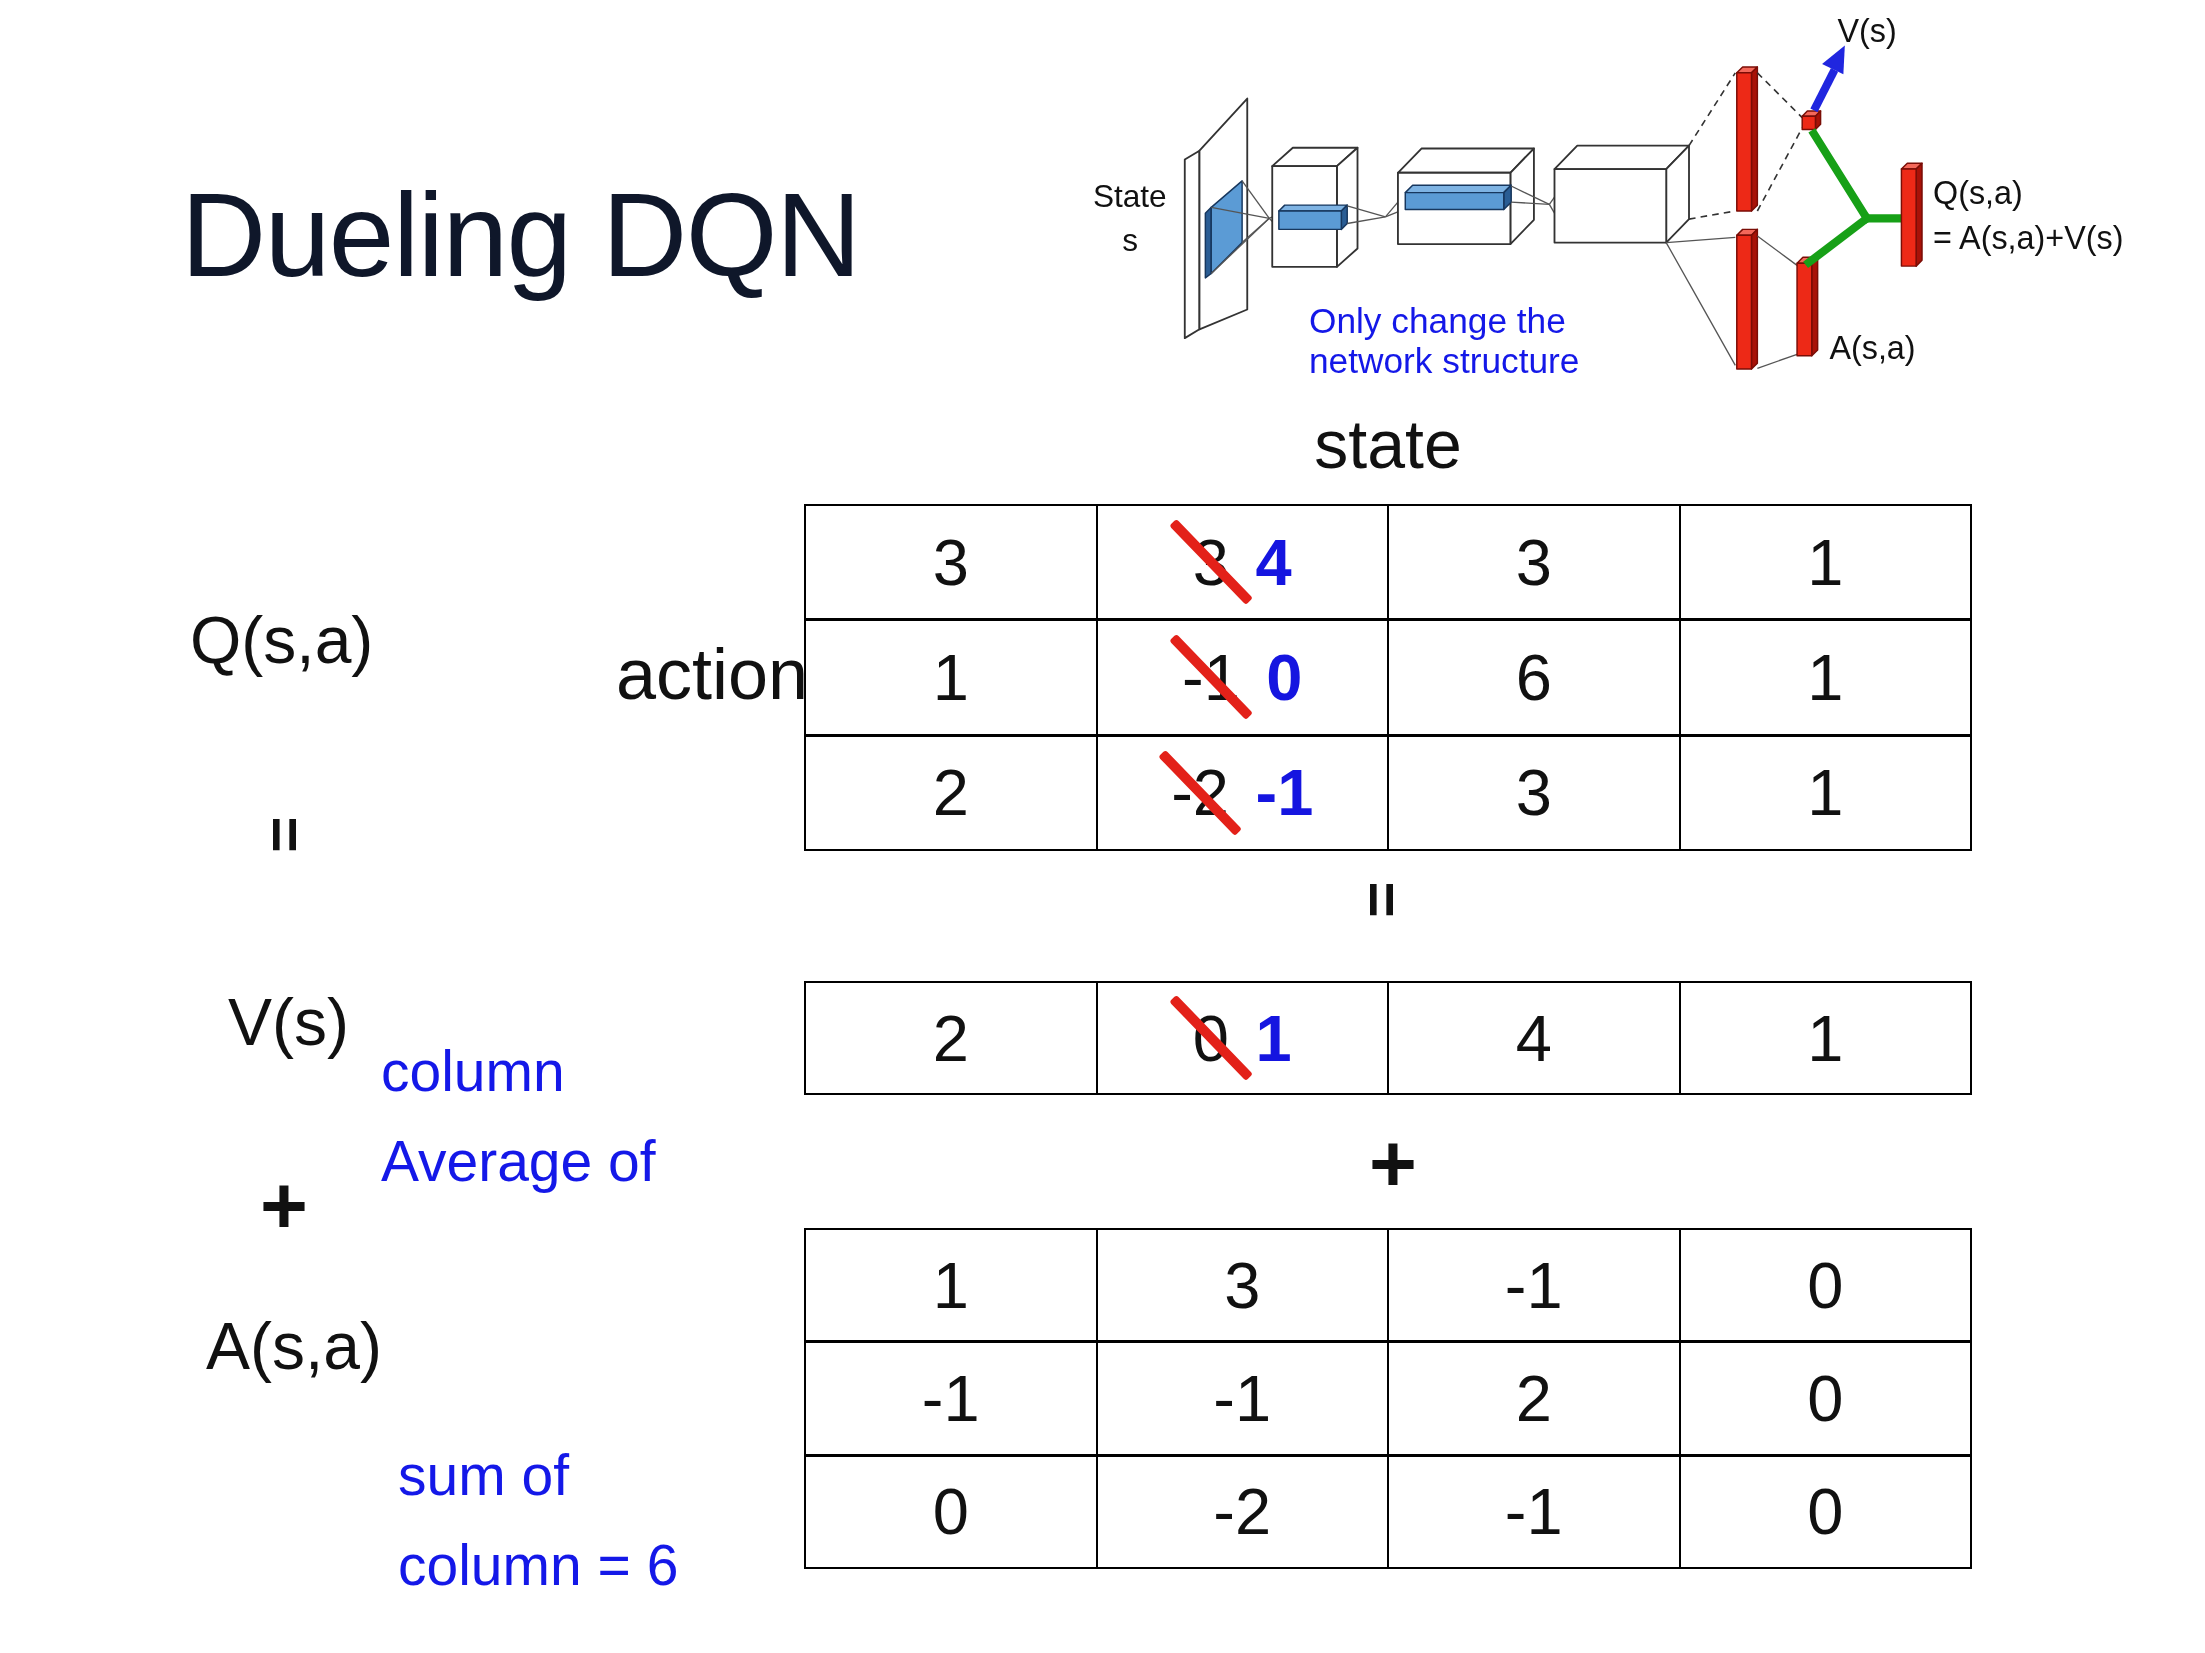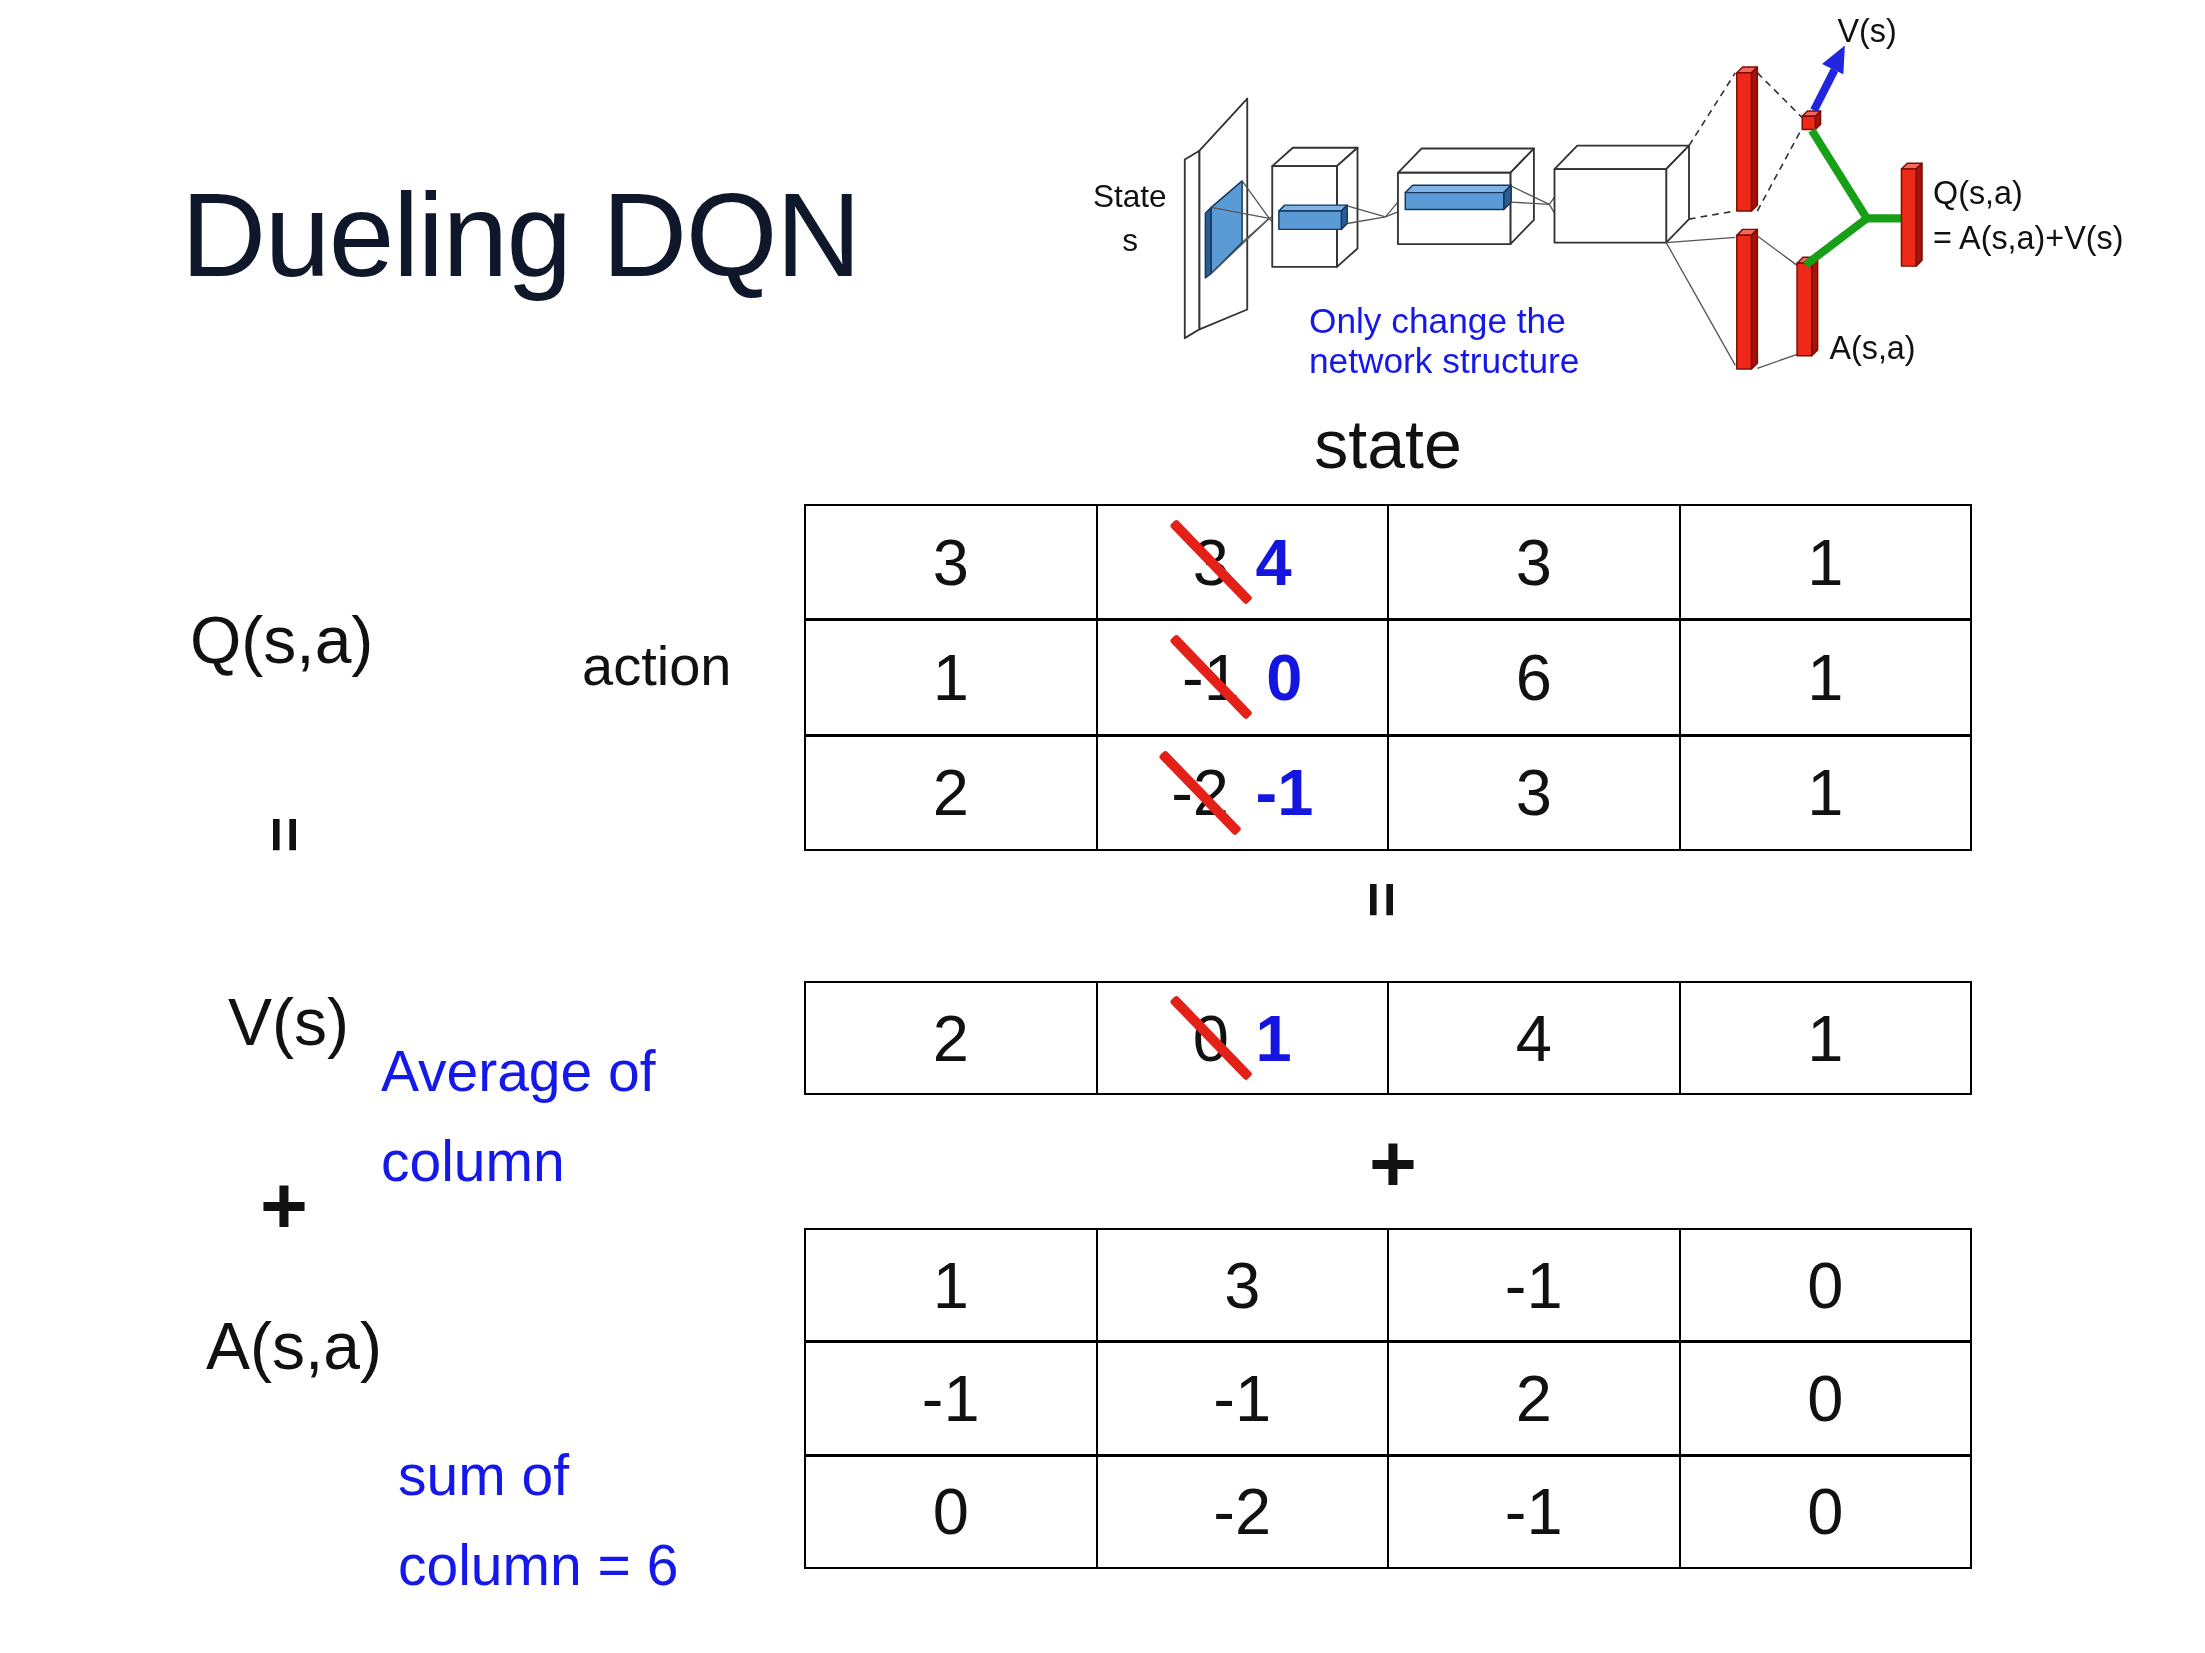--- a/index.html
+++ b/index.html
@@ -38,21 +38,21 @@
   #eq-mid{left:1353px;top:870px;}
   .plus{width:66px;height:81px;display:flex;align-items:center;justify-content:center;
         font-size:82px;font-weight:700;line-height:1;color:#111;}
   #plus-left{left:251px;top:1164px;}
   #plus-mid{left:1360px;top:1122px;}
   .note{font-size:57px;line-height:1.58;color:#1418E8;}
   #avg-note{left:381px;top:1026px;}
   #sum-note{left:398px;top:1430px;}
 
   #state-header{left:804px;top:410px;width:1168px;text-align:center;font-size:68px;line-height:1;}
-  #action-label{left:582px;top:638px;font-size:56px;line-height:1;}
+  #action-label{left:616px;top:638px;font-size:72px;line-height:1;}
 
   
   #net-svg{position:absolute;left:1051px;top:0;width:1154px;height:397px;}
   #net-svg text{font-family:"Liberation Sans",sans-serif;fill:#111;}
   #net-svg text.bluenote{fill:#1418E8;}
   .wire{fill:#ffffff;stroke:#333;stroke-width:2.5;stroke-linejoin:round;}
   .bluebox-front{fill:#5B9BD5;stroke:#17375E;stroke-width:2;stroke-linejoin:round;}
   .bluebox-top{fill:#7EB3E3;stroke:#17375E;stroke-width:2;stroke-linejoin:round;}
   .bluebox-side{fill:#2A5D94;stroke:#17375E;stroke-width:2;stroke-linejoin:round;}
   .thin{stroke:#555;stroke-width:1.8;fill:none;}
@@ -196,22 +196,22 @@
 
   <div id="state-header" class="abs">state</div>
   <div id="action-label" class="abs">action</div>
 
   <div id="q-label" class="abs func">Q(s,a)</div>
   <div id="eq-left" class="abs rot-eq">
       <span>=</span>
     </div>
   <div id="v-label" class="abs func">V(s)</div>
   <div id="avg-note" class="abs note">
+    <div>column</div>
     <div>Average of</div>
-    <div>column</div>
   </div>
   <div id="plus-left" class="abs plus">+</div>
   <div id="a-label" class="abs func">A(s,a)</div>
   <div id="sum-note" class="abs note">
     <div>sum of</div>
     <div>column = 6</div>
   </div>
 
   <div id="eq-mid" class="abs rot-eq">
       <span>=</span>

